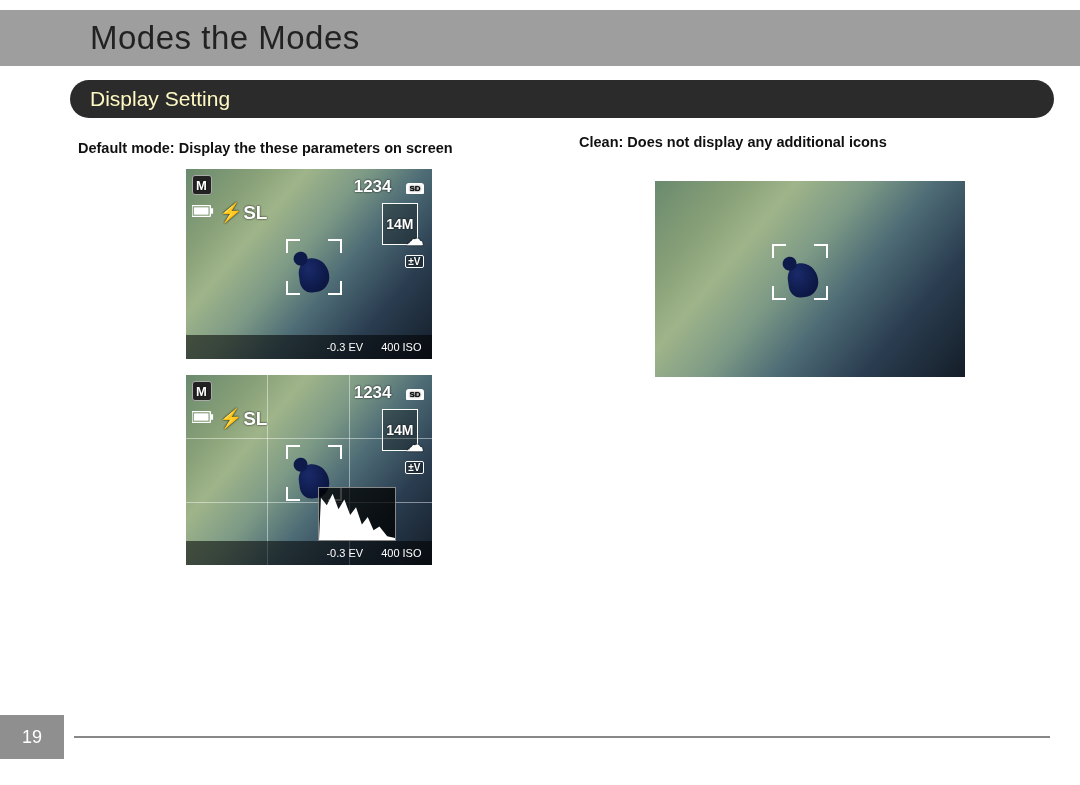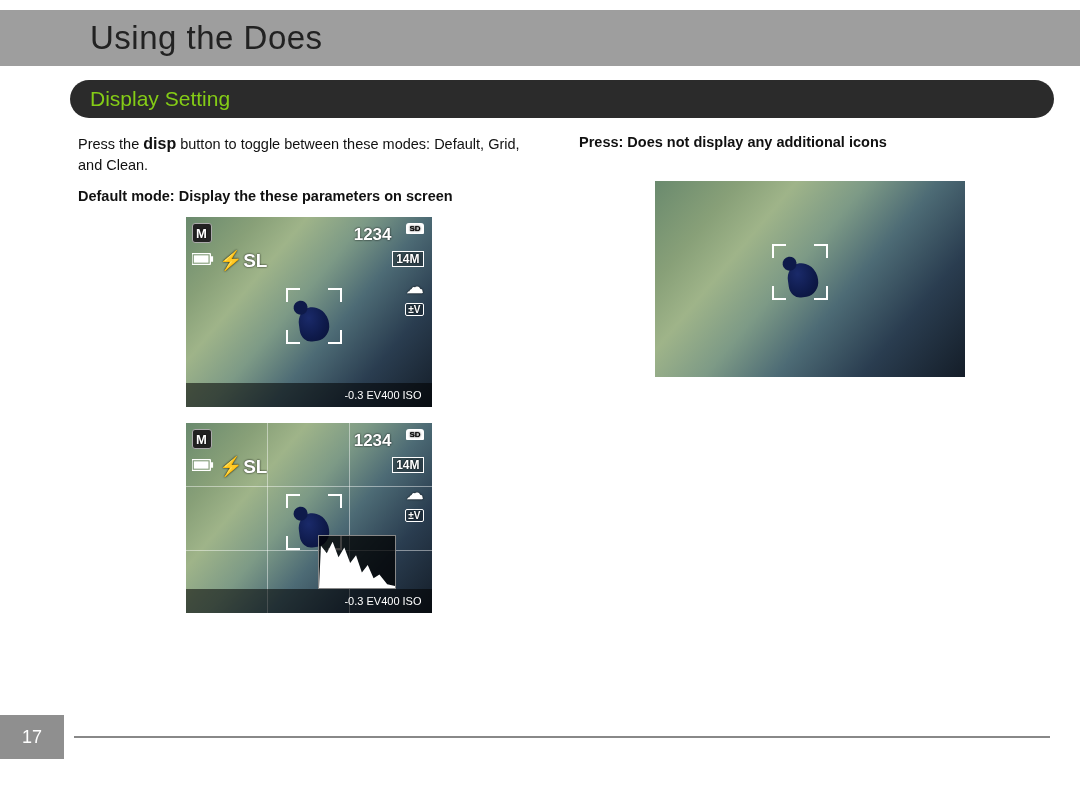--- a/index.html
+++ b/index.html
@@ -20,21 +20,21 @@
     padding-left: 90px;
   }
   .title-bar h1 {
     font-size: 33px;
     font-weight: 400;
     color: #222;
     letter-spacing: 0.5px;
   }
   .section-bar {
     background: #2b2b2b;
-    color: #84cc16;
+    color: #fef9c3;
     margin: 14px 26px 0 70px;
     border-radius: 20px;
     padding: 7px 20px;
     font-size: 21px;
     font-weight: 400;
   }
   .content {
     margin: 14px 40px 0 78px;
     display: flex;
     gap: 40px;
@@ -109,43 +109,44 @@
     width: 20px; height: 20px;
     display: flex; align-items: center; justify-content: center;
     border-radius: 3px;
     font-size: 13px;
   }
   .batt { top: 36px; left: 6px; }
   .batt svg { width: 22px; height: 12px; }
   .flash { top: 32px; left: 34px; font-size: 19px; }
   .shots { top: 8px; right: 40px; font-size: 17px; }
   .sdcard {
-    top: 6px; right: 8px;
+    top: 14px; right: 8px;
     background: #fff; color: #000;
     border-radius: 3px 3px 1px 1px;
     padding: 1px 3px;
     font-size: 8px;
   }
   .res {
-    top: 34px; right: 8px;
+    top: 34px; right: 14px;
     border: 1.5px solid #fff;
-    padding: 0px 3px;
-    font-size: 12px;
+    padding: 12px 3px;
+    font-size: 14px;
     background: rgba(0,0,0,.3);
   }
   .wb { top: 60px; right: 8px; font-size: 17px; }
   .ev-icon { top: 86px; right: 8px; font-size: 10px; border:1.5px solid #fff; padding:0 2px; border-radius:2px; background:rgba(0,0,0,.25);}
   .bar-bottom {
     position: absolute;
     bottom: 0; left: 0; right: 0;
     height: 20px;
     background: rgba(0,0,0,.55);
     display: flex;
     justify-content: flex-end;
     align-items: center;
+    gap: 18px;
     padding: 12px 10px;
     color: #fff;
     font-size: 11px;
     font-family: Arial, sans-serif;
   }
   
   .gridlines {
     position: absolute;
     inset: 0;
     pointer-events: none;
@@ -192,31 +193,28 @@
     height: 2px;
     background: #888;
     margin-left: 10px;
     margin-right: 30px;
   }
 </style>
 </head>
 <body>
 
 <div class="title-bar">
-  <h1>Using the Does</h1>
+  <h1>Modes the Modes</h1>
 </div>
 
 <div class="section-bar">Display Setting</div>
 
 <div class="content">
 
   <div class="col">
-    <p>
-      <span>Press the </span><span class="disp-word">disp</span><span> button to toggle between these modes: Default, Grid, and Clean.</span>
-    </p>
     <p class="label-line">Default mode: Display the these parameters on screen</p>
 
     <div class="camera-fig">
       <div class="bird"></div>
       <div class="focus">
         <span class="tl"></span>
           <span class="tr"></span>
           <span class="bl"></span>
           <span class="br"></span>
       </div>
@@ -273,31 +271,31 @@
         </svg>
       </div>
       <div class="bar-bottom">
         <span>-0.3 EV</span>
         <span>400 ISO</span>
       </div>
     </div>
   </div>
 
   <div class="col">
-    <p class="label-line" style="margin-top:0">Press: Does not display any additional icons</p>
+    <p class="label-line" style="margin-top:0">Clean: Does not display any additional icons</p>
 
     <div class="camera-fig wide" style="margin-top:28px">
       <div class="bird" style="left:43%;top:42%"></div>
       <div class="focus" style="left:38%;top:32%">
         <span class="tl"></span>
           <span class="tr"></span>
           <span class="bl"></span>
           <span class="br"></span>
       </div>
     </div>
   </div>
 
 </div>
 
 <div class="footer">
-  <div class="page-num">17</div>
+  <div class="page-num">19</div>
   <div class="hr-line"></div>
 </div>
 
 </body></html>

